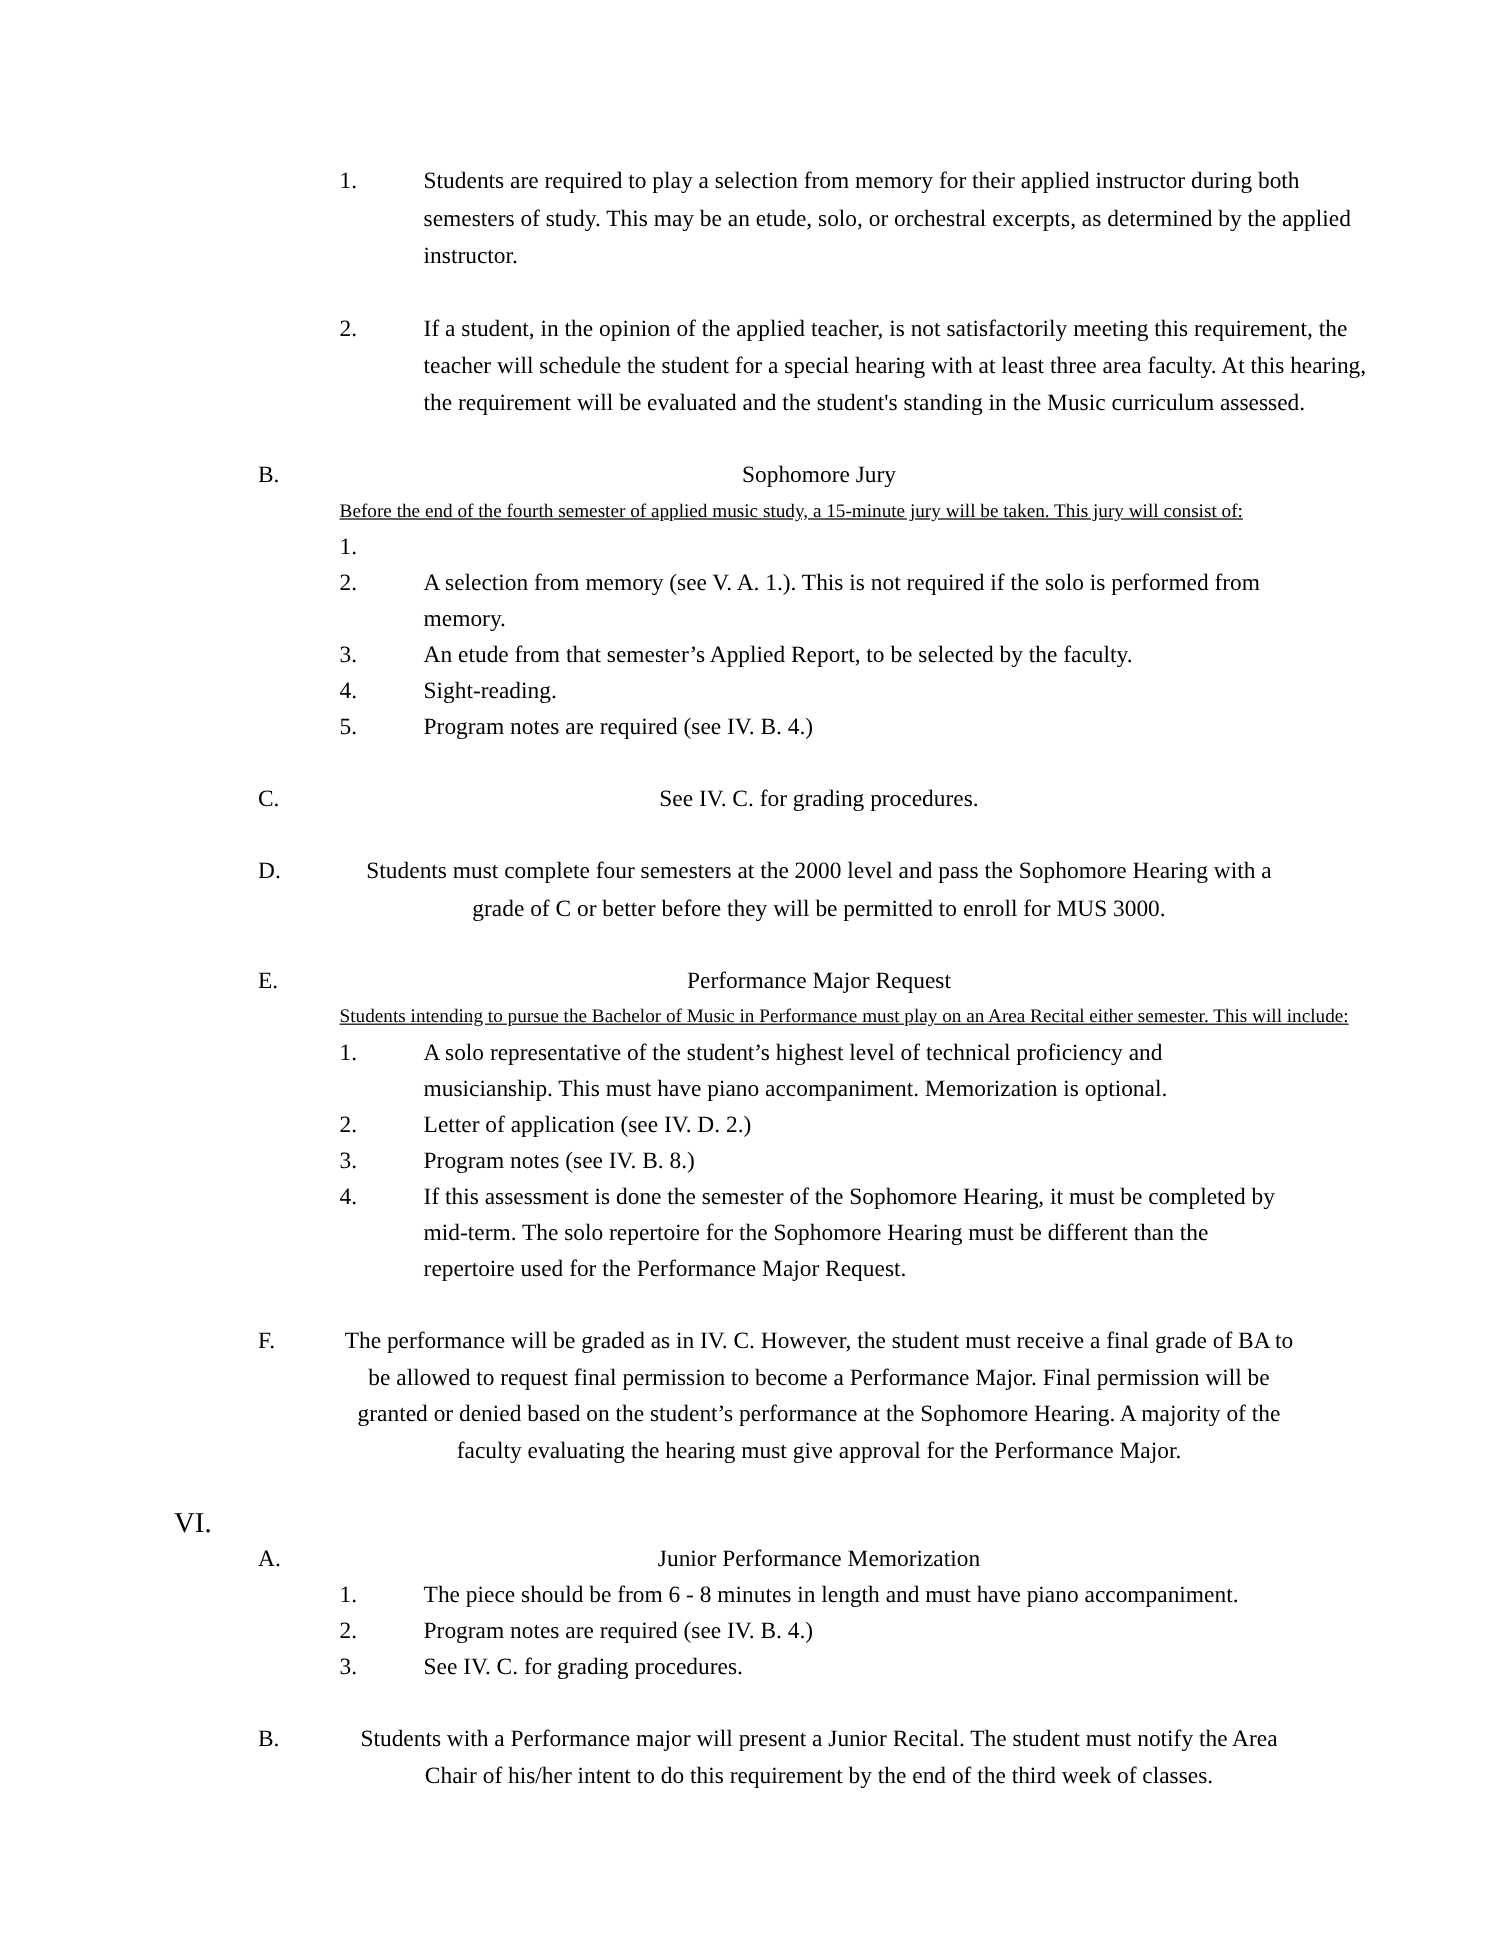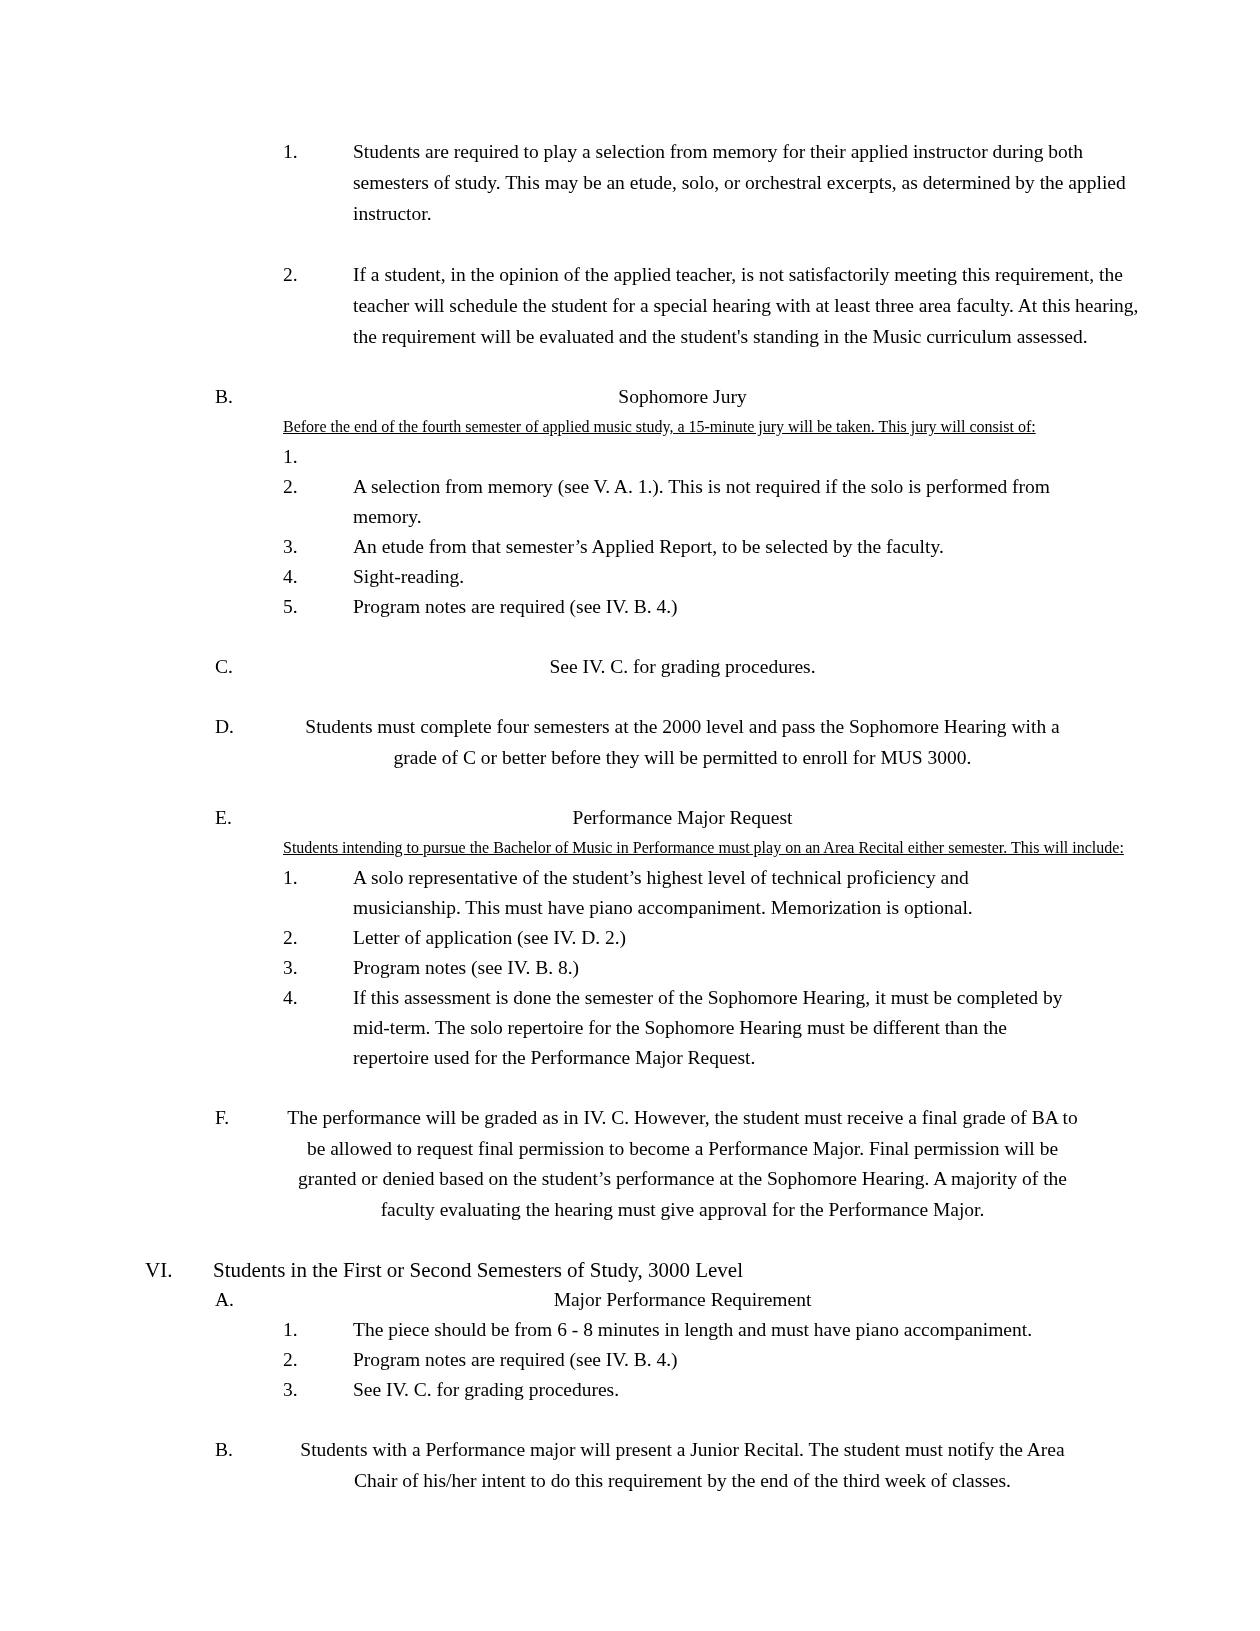--- a/index.html
+++ b/index.html
@@ -37,21 +37,21 @@
     flex: 0 0 auto;
     text-align: left;
   }
   .txt {
     flex: 1 1 auto;
   }
 
   
   .lvl-roman {
     padding-left: 145px;
-    font-size: 21px;
+    font-size: 24px;
     line-height: 30px;
   }
   .lvl-roman > .marker { width: 68px; }
   .lvl-roman > .txt { padding-right: 180px; }
 
   
   .lvl-letter {
     padding-left: 215px;
     font-size: 19.5px;
     line-height: 30px;
@@ -185,26 +185,25 @@
 
     <div class="row lvl-letter loose">
       <span class="marker">F.</span>
       <span class="txt">The performance will be graded as in IV. C. However, the student must receive a final grade of BA to be allowed to request final permission to become a Performance Major. Final permission will be granted or denied based on the student’s performance at the Sophomore Hearing. A majority of the faculty evaluating the hearing must give approval for the Performance Major.</span>
     </div>
 
     <div class="gap-lg"></div>
 
     <div class="row lvl-roman">
       <span class="marker">VI.</span>
-      <span class="txt">Students in the First or Second Semesters of Study, 3000 Level</span>
     </div>
 
     <div class="row lvl-letter">
       <span class="marker">A.</span>
-      <span class="txt">Major Performance Requirement</span>
+      <span class="txt">Junior Performance Memorization</span>
     </div>
 
     <div class="row lvl-num">
       <span class="marker">1.</span>
       <span class="txt">The piece should be from 6 - 8 minutes in length and must have piano accompaniment.</span>
     </div>
     <div class="row lvl-num">
       <span class="marker">2.</span>
       <span class="txt">Program notes are required (see IV. B. 4.)</span>
     </div>

